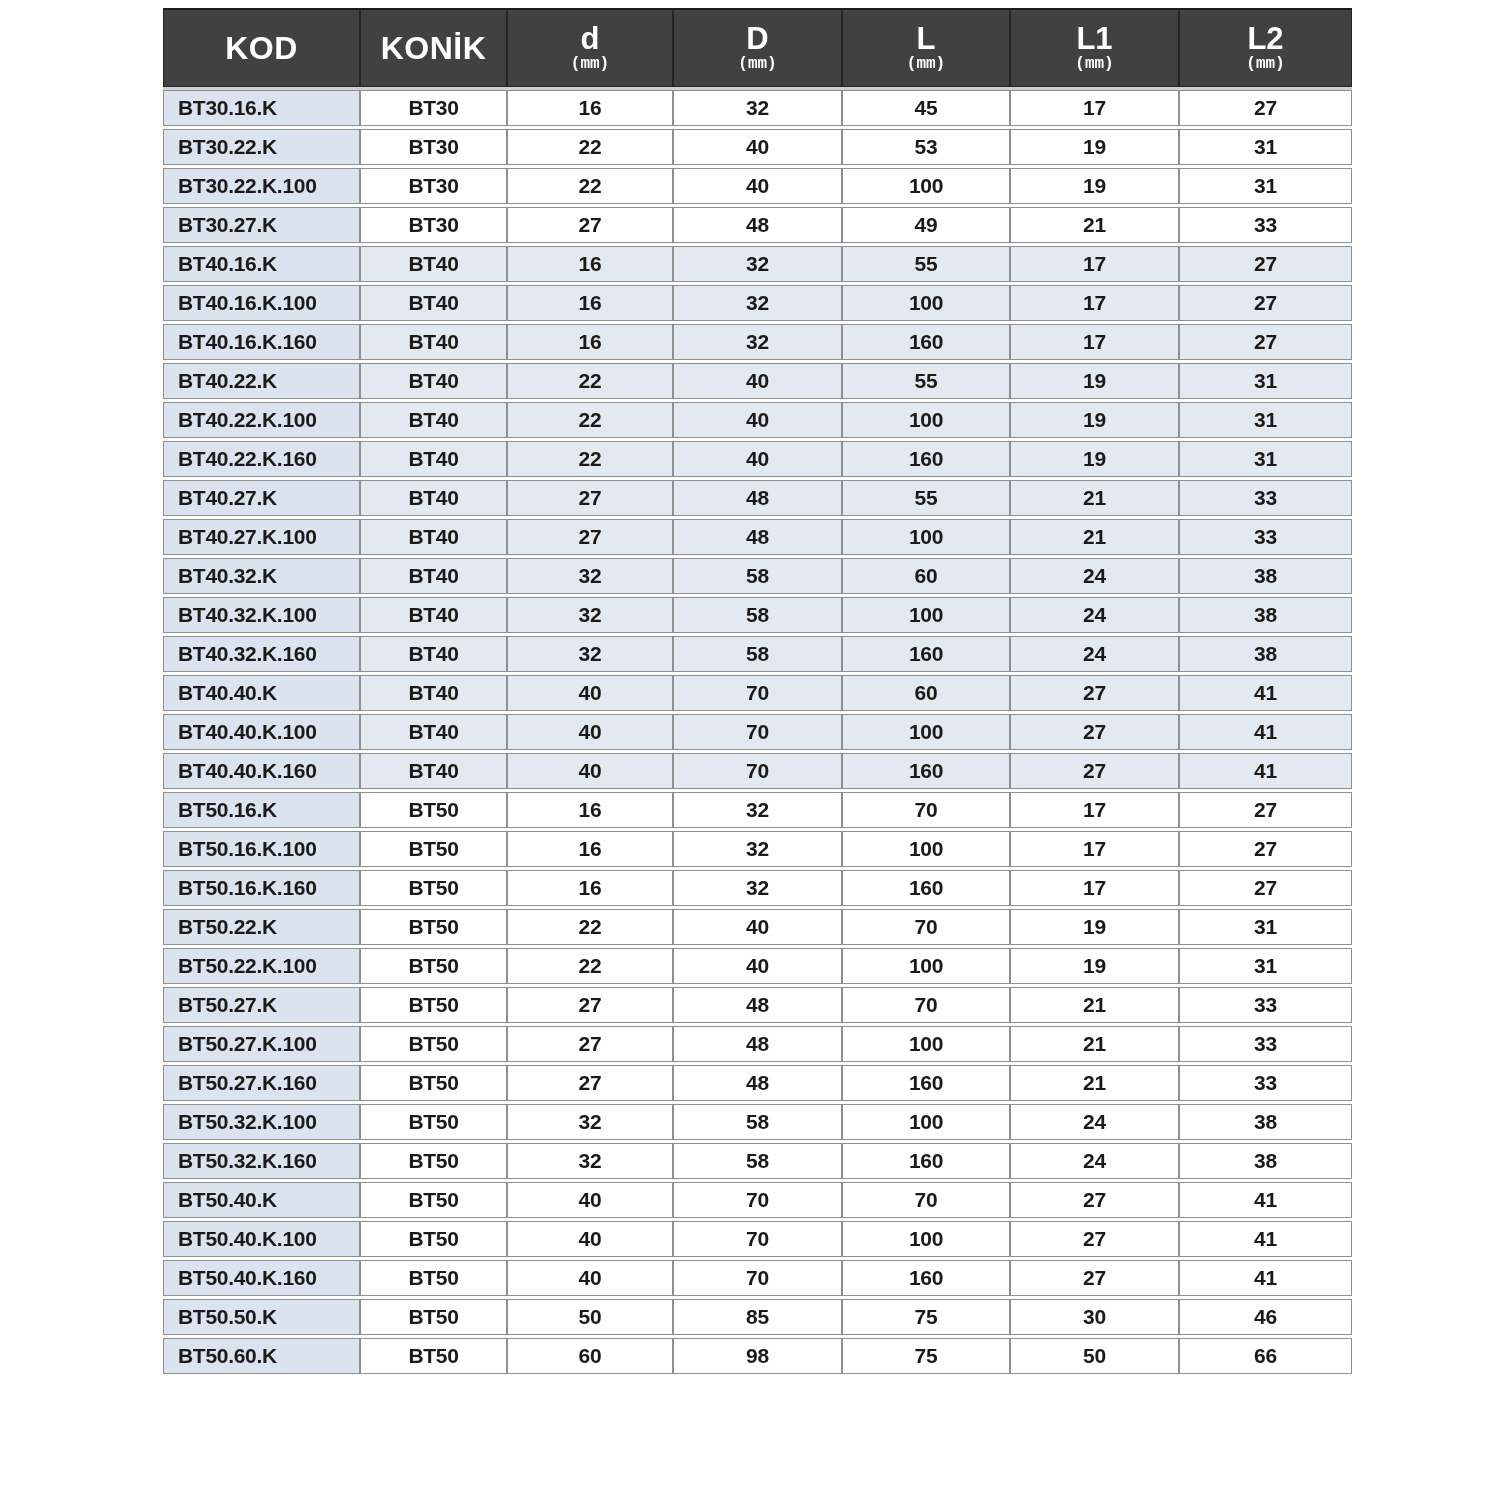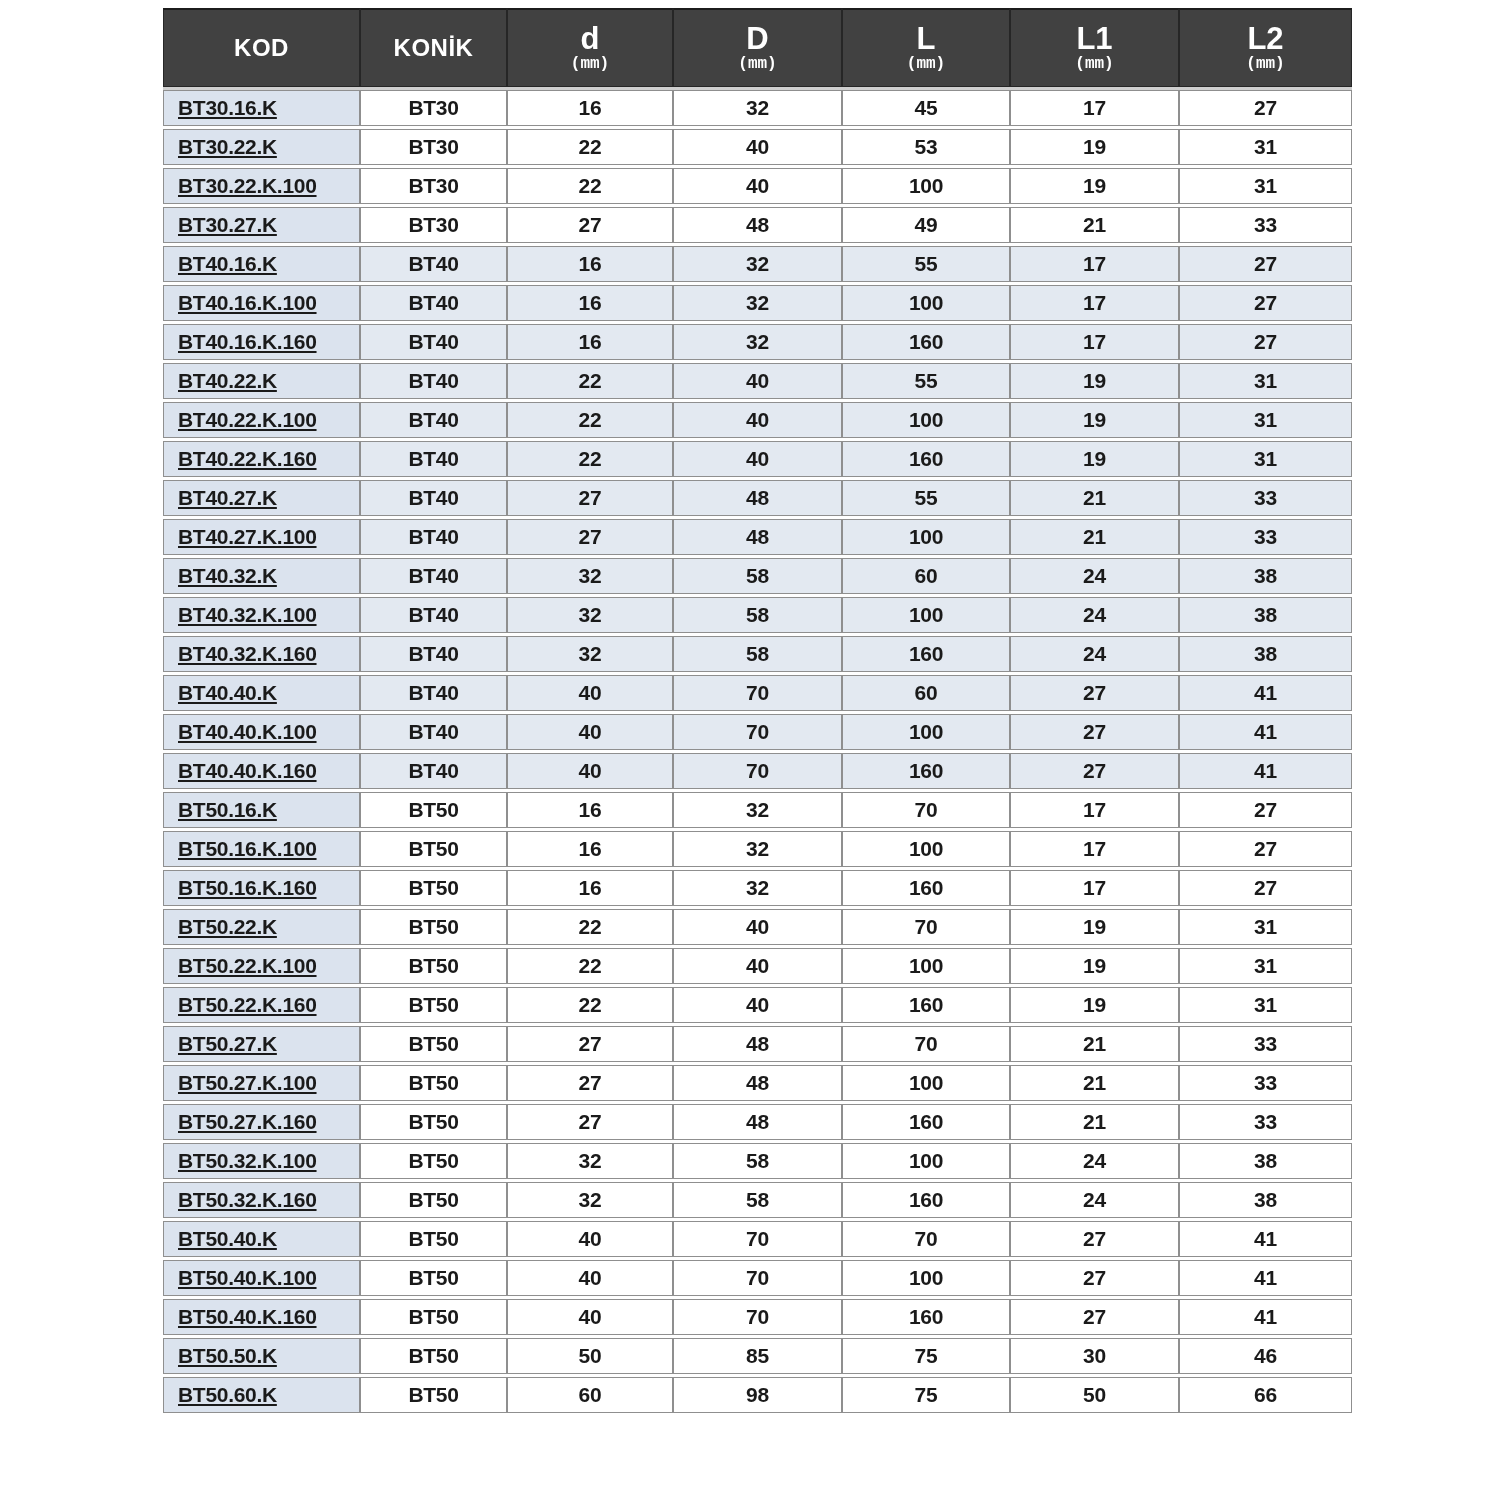--- a/index.html
+++ b/index.html
@@ -24,42 +24,41 @@
     background:var(--header-bg,#414141);
     color:var(--header-text,#ffffff);
     border:1px solid #262626;
     border-top:2px solid #1c1c1c;
     height:76px;
     padding:0;
     vertical-align:middle;
     text-align:center;
     box-shadow:0 3px 0 #cfcfcf;
   }
-  .h-main{font-size:24px;line-height:26px;font-weight:bold;letter-spacing:0.5px;}
+  .h-main{font-size:32px;line-height:26px;font-weight:bold;letter-spacing:0.5px;}
   th.two-line .h-main{font-size:31px;line-height:30px;letter-spacing:0;}
   .h-unit{font-size:16px;line-height:18px;font-weight:bold;margin-top:1px;font-family:Liberation Mono, monospace;}
 
   td{
     height:34px;
     padding:0;
     border:1px solid #8f8f8f;
     background:var(--row-bg,#ffffff);
     text-align:center;
     vertical-align:middle;
     font-size:21px;
     font-weight:bold;
     letter-spacing:-0.3px;
     color:var(--text,#1a1a1a);
   }
   td.kod{
     background:var(--kod-col-bg,#dbe3ee);
     text-align:left;
     padding-left:14px;
     width:183px;
-    text-decoration:underline;
   }
   tr.band td{background:var(--band-bg,#e3e9f1);}
   tr.band td.kod{background:var(--kod-col-bg,#dbe3ee);margin-top:25px;}
 </style>
 </head>
 <body>
 
 <div class="page">
   <table class="spec">
     <colgroup id="colgroup">
@@ -303,29 +302,20 @@
         <tr class="plain">
           <td class="kod">BT50.22.K.100</td>
           <td>BT50</td>
           <td>22</td>
           <td>40</td>
           <td>100</td>
           <td>19</td>
           <td>31</td>
         </tr>
         <tr class="plain">
-          <td class="kod">BT50.22.K.160</td>
-          <td>BT50</td>
-          <td>22</td>
-          <td>40</td>
-          <td>160</td>
-          <td>19</td>
-          <td>31</td>
-        </tr>
-        <tr class="plain">
           <td class="kod">BT50.27.K</td>
           <td>BT50</td>
           <td>27</td>
           <td>48</td>
           <td>70</td>
           <td>21</td>
           <td>33</td>
         </tr>
         <tr class="plain">
           <td class="kod">BT50.27.K.100</td>

